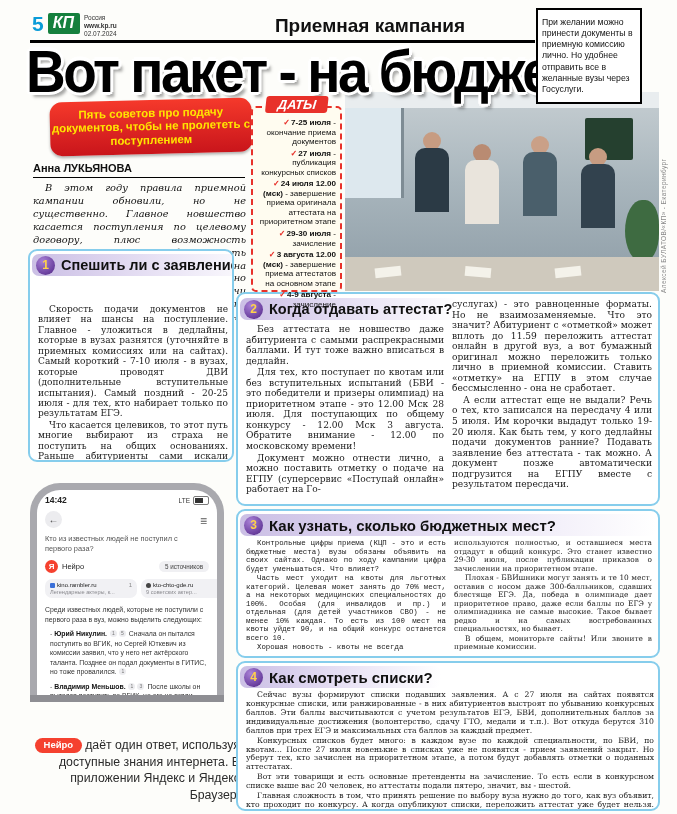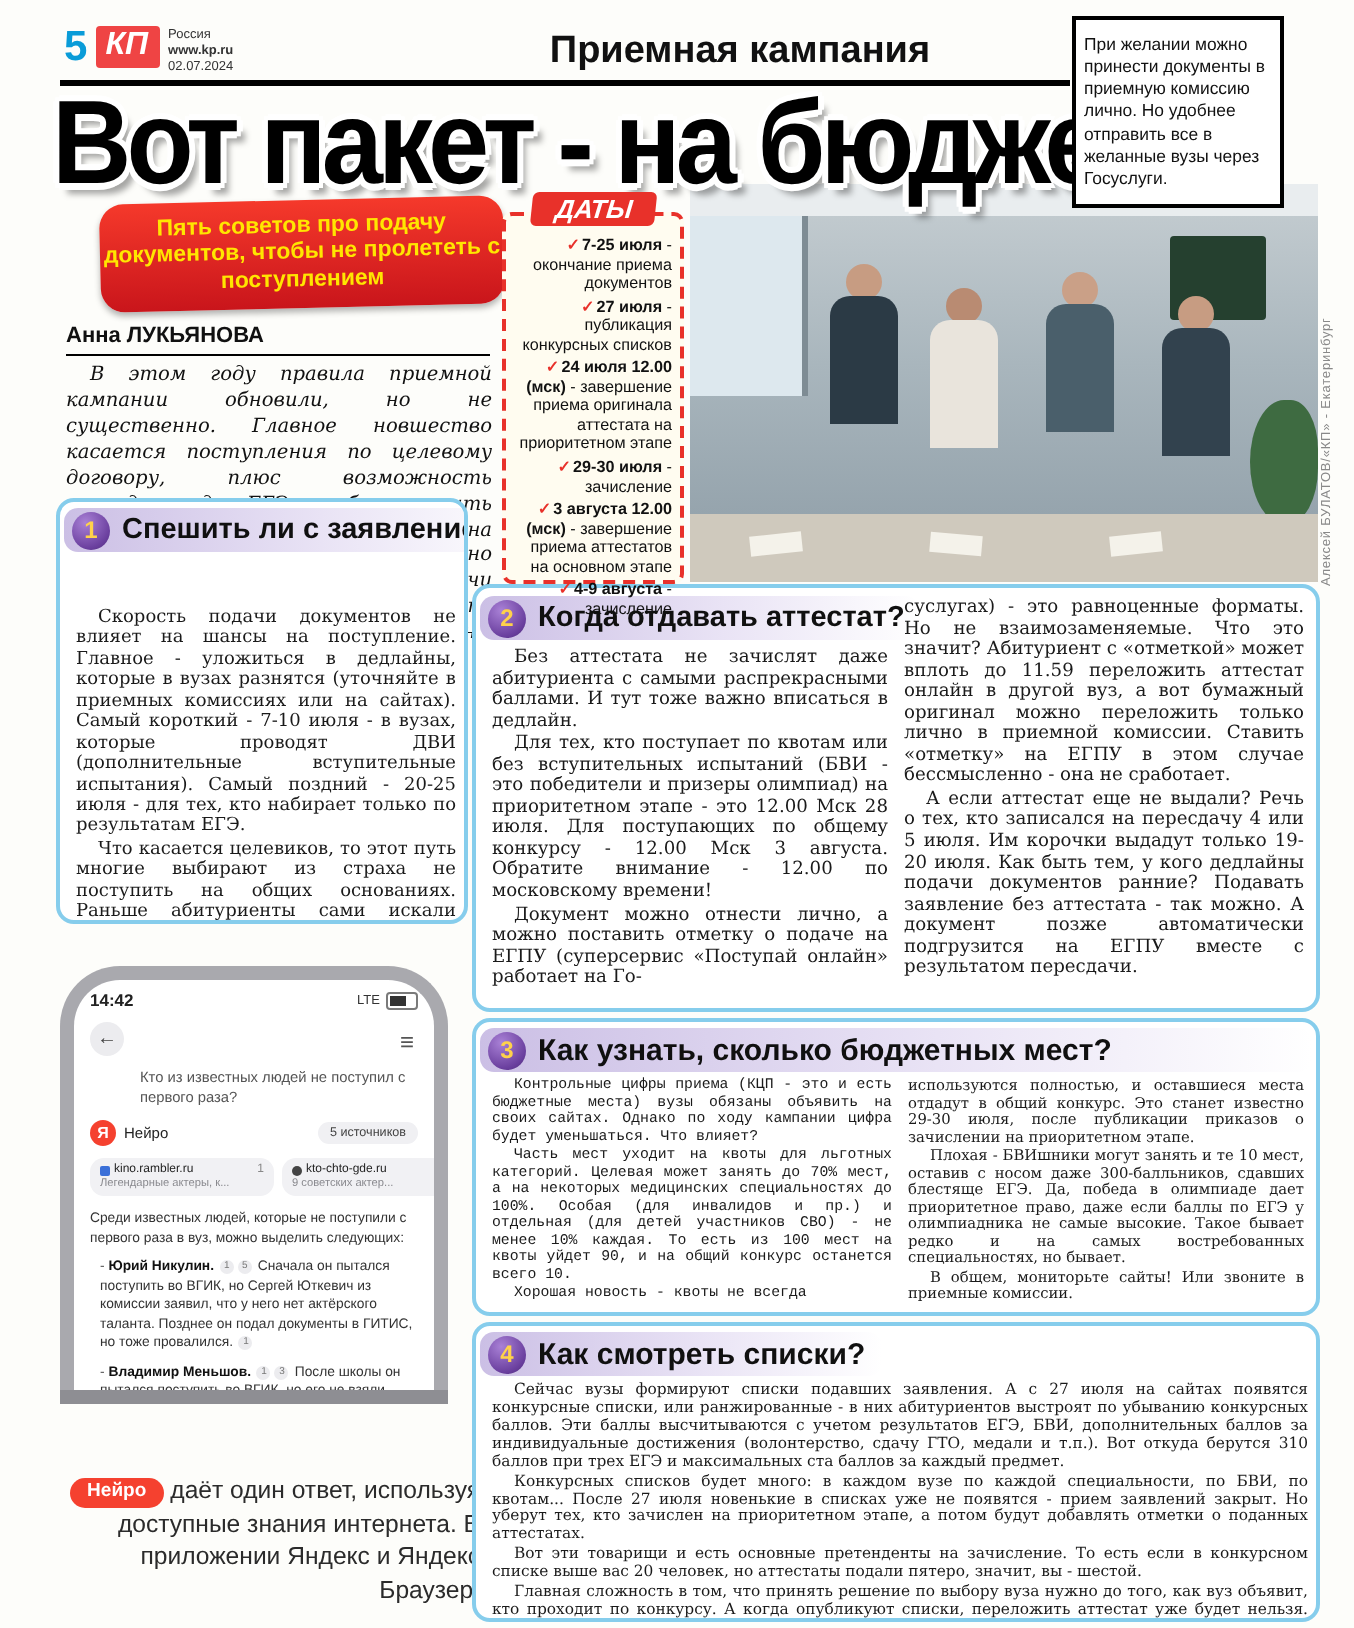--- a/index.html
+++ b/index.html
@@ -2,21 +2,21 @@
 <html lang="ru"><head>
 <meta charset="utf-8">
 <style>
   html,body{margin:0;padding:0;background:#e9e9e9;}
   #page{position:relative;width:677px;height:814px;background:#fdfdfa;overflow:hidden;
         font-family:"Liberation Sans",sans-serif;color:#111;}
   .abs{position:absolute;}
   
   #hdr-left{left:32px;top:13px;display:flex;align-items:flex-start;gap:4px;}
   #pagenum{color:#0a9cd8;font-weight:bold;font-size:21px;line-height:1;}
-  #kplogo{background:#ef4444;color:#fff;font-weight:bold;font-style:italic;
+  #kplogo{background:#15803d;color:#fff;font-weight:bold;font-style:italic;
           font-size:16px;padding:2px 6px 3px 5px;border-radius:2px;line-height:1;}
   #hdr-meta{font-size:6.5px;color:#333;line-height:1.25;padding-top:1px;}
   #hdr-meta .b{font-weight:bold;}
   #rubric{left:230px;top:15px;width:280px;text-align:center;font-weight:bold;font-size:19px;}
   #hdr-rule{left:30px;top:40px;width:505px;height:2.5px;background:#000;}
   #tipbox{left:536px;top:8px;width:106px;height:96px;background:#fff;border:2px solid #000;
           z-index:7;display:flex;align-items:center;box-sizing:border-box;padding:3px 4px;}
   #tipbox div{font-size:8.7px;font-weight:normal;text-align:left;line-height:1.28;}
   
   #headline{left:26px;top:42px;width:640px;z-index:5;font-weight:bold;font-size:55px;
@@ -77,21 +77,21 @@
   #phone-crop{left:30px;top:695px;width:194px;height:7px;background:#8e8e93;z-index:4;}
   #p-inner{position:relative;width:100%;height:100%;padding:5px 8px;box-sizing:border-box;
            font-family:"Liberation Sans",sans-serif;}
   #p-status{display:flex;justify-content:space-between;align-items:center;font-size:8.5px;font-weight:bold;color:#222;}
   #p-sig{display:flex;align-items:center;gap:3px;font-size:6.5px;font-weight:normal;color:#333;}
   .batt{display:inline-block;width:14px;height:7px;border:1px solid #7a7a7a;border-radius:2px;position:relative;}
   .batt i{position:absolute;left:1px;top:1px;bottom:1px;width:55%;background:#333;}
   #p-back{margin-top:6px;width:17px;height:17px;border-radius:50%;background:#ececef;color:#444;
           display:flex;align-items:center;justify-content:center;font-size:10px;}
   #p-menu{position:absolute;right:10px;top:24px;font-size:12px;color:#555;}
-  #p-q{margin-top:6px;font-size:7.4px;color:#555;line-height:1.3;width:150px;margin-left:25px;}
+  #p-q{margin-top:6px;font-size:7.4px;color:#555;line-height:1.3;width:150px;}
   #p-neuro-row{margin-top:7px;display:flex;align-items:center;gap:4px;}
   .neuro-ic{width:13px;height:13px;border-radius:50%;background:#f5412f;color:#fff;
             font-size:8px;font-weight:bold;display:flex;align-items:center;justify-content:center;}
   #p-neuro-row .nm{font-size:7.5px;color:#222;}
   #p-srcpill{margin-left:auto;background:#f0f0f3;border-radius:8px;font-size:6.3px;color:#444;padding:2px 6px;}
   #p-chips{margin-top:6px;display:flex;gap:4px;width:230px;}
   .chip{background:#f1f1f4;border-radius:7px;padding:3px 5px;width:82px;flex:0 0 auto;overflow:hidden;}
   .chip .r1{display:flex;align-items:center;gap:2px;font-size:6px;color:#222;white-space:nowrap;}
   .chip .fav{width:5px;height:5px;border-radius:1px;background:#3a6fd8;flex:0 0 auto;}
   .chip .fav.round{border-radius:50%;background:#444;}
@@ -185,21 +185,21 @@
       <p>Что касается целевиков, то этот путь многие выбирают из страха не поступить на общих основаниях. Раньше абитуриенты сами искали предприятия и фирмы, готовые оплачивать их учебу, и заключали договора напрямую. С этой приемной кампании все предложения размещаются на сайте «Работа в России», и абитуриенты подают заявки через эту платформу. Так вот сейчас сайт еще «докручивают», поэтому информацию по предложениям сверяйте с приемными комиссиями.</p>
     </div>
   </div>
 
   <div class="sec" style="left:236px;top:292px;width:424px;height:214px;">
     <div class="sec-head" style="left:2px;top:4px;">
       <span class="num">2</span>
       <span class="sec-title">Когда отдавать аттестат?</span>
     </div>
     <div class="col" style="left:8px;top:30px;width:198px;font-size:9.1px;line-height:1.16;">
-      <p>Без аттестата не зачислят даже абитуриента с самыми распрекрасными баллами. И тут тоже важно вписаться в дедлайн.</p>
+      <p>Без аттестата не новшество даже абитуриента с самыми распрекрасными баллами. И тут тоже важно вписаться в дедлайн.</p>
       <p>Для тех, кто поступает по квотам или без вступительных испытаний (БВИ - это победители и призеры олимпиад) на приоритетном этапе - это 12.00 Мск 28 июля. Для поступающих по общему конкурсу - 12.00 Мск 3 августа. Обратите внимание - 12.00 по московскому времени!</p>
       <p>Документ можно отнести лично, а можно поставить отметку о подаче на ЕГПУ (суперсервис «Поступай онлайн» работает на Го-</p>
     </div>
     <div class="col" style="left:214px;top:5px;width:200px;font-size:9.1px;line-height:1.16;">
       <p class="cont">суслугах) - это равноценные форматы. Но не взаимозаменяемые. Что это значит? Абитуриент с «отметкой» может вплоть до 11.59 переложить аттестат онлайн в другой вуз, а вот бумажный оригинал можно переложить только лично в приемной комиссии. Ставить «отметку» на ЕГПУ в этом случае бессмысленно - она не сработает.</p>
       <p>А если аттестат еще не выдали? Речь о тех, кто записался на пересдачу 4 или 5 июля. Им корочки выдадут только 19-20 июля. Как быть тем, у кого дедлайны подачи документов ранние? Подавать заявление без аттестата - так можно. А документ позже автоматически подгрузится на ЕГПУ вместе с результатом пересдачи.</p>
     </div>
   </div>
 
   <div class="sec" style="left:236px;top:509px;width:424px;height:149px;">

